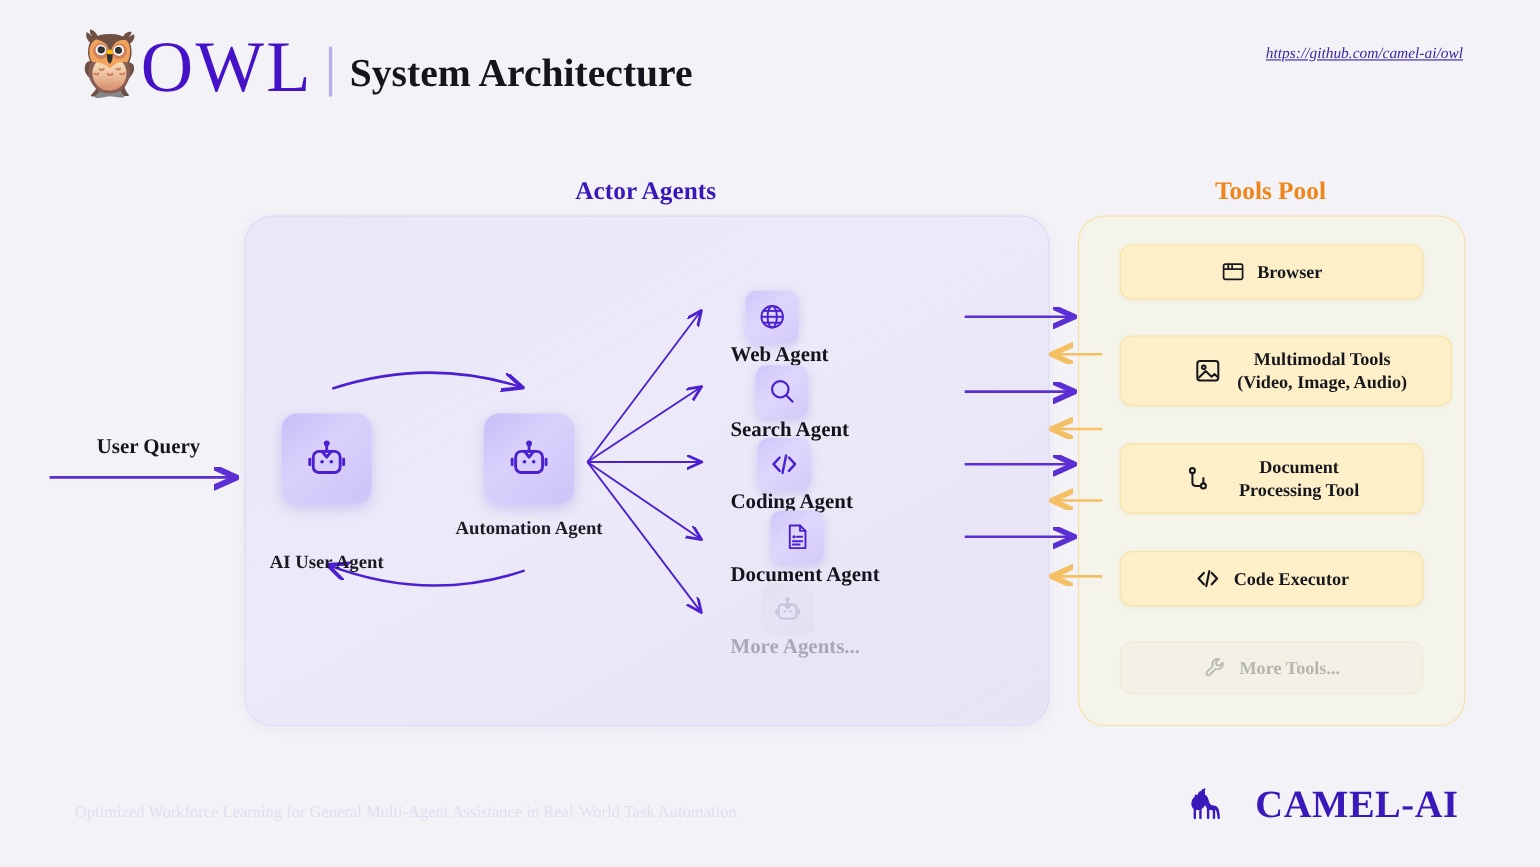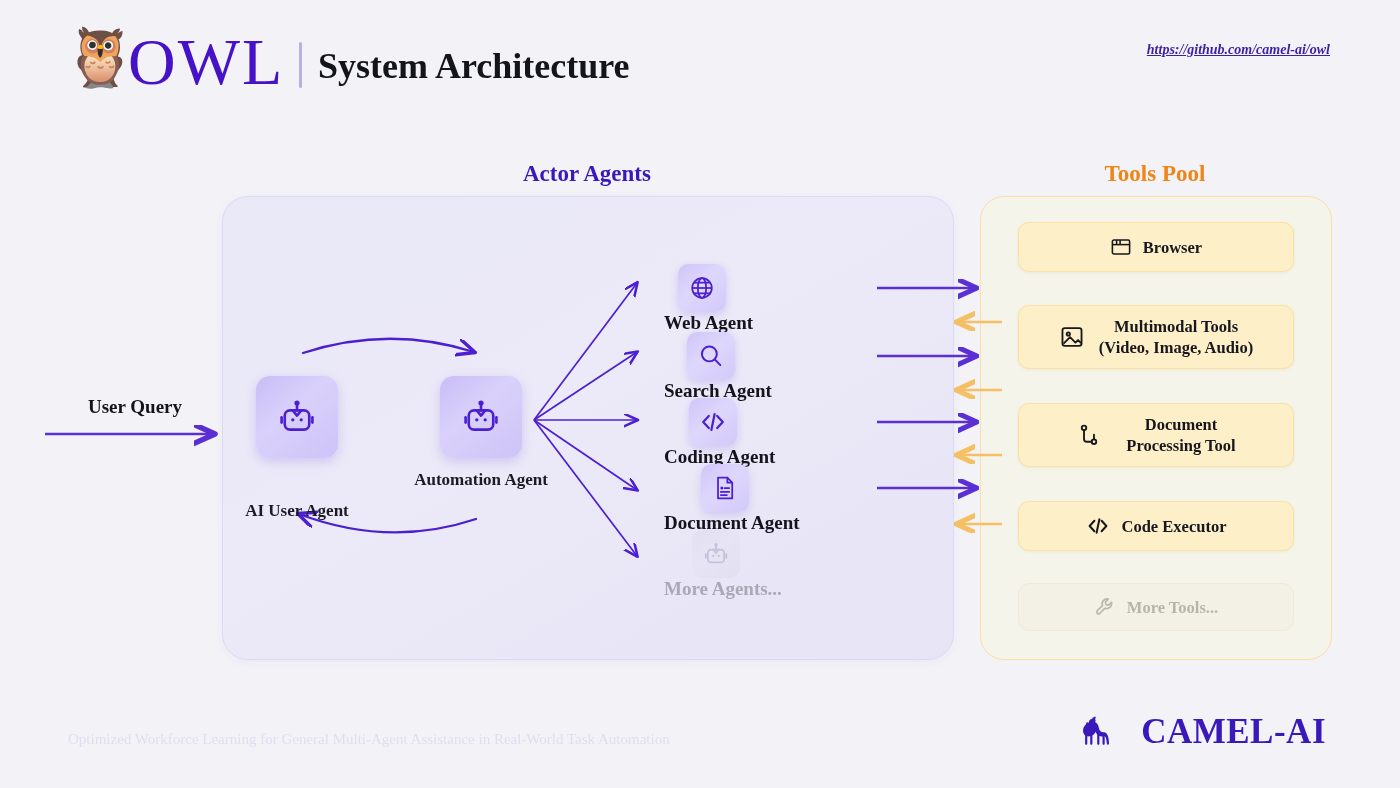--- a/index.html
+++ b/index.html
@@ -24,21 +24,21 @@
   #title-divider{
     position:absolute;left:299px;top:42px;width:3px;height:46px;
     background:#b9aee8;border-radius:2px;
   }
   #sys-title{
     position:absolute;left:318px;top:44px;
     font-size:36px;line-height:44px;font-weight:bold;color:#14141c;
   }
   #repo-url{
     position:absolute;right:70px;top:42px;
-    font-size:14px;font-style:italic;font-weight:bold;color:#3b1fa6;
+    font-size:14px;font-style:italic;font-weight:normal;color:#3b1fa6;
   }
 
   
   .section-caption{
     position:absolute;font-size:23px;font-weight:bold;text-align:center;
   }
   #actors-caption{left:222px;top:161px;width:730px;color:#3a19ba;}
   #tools-caption{left:980px;top:161px;width:350px;color:#ef8518;}
 
   
@@ -279,21 +279,21 @@
     <svg width="22" height="22" viewBox="0 0 24 24" fill="none" stroke="#17171d" stroke-width="1.7" stroke-linejoin="round">
       <rect x="2.6" y="4.4" width="18.8" height="15.2" rx="1.6"></rect>
       <line x1="2.6" y1="9.4" x2="21.4" y2="9.4"></line>
       <line x1="7.2" y1="4.4" x2="7.2" y2="9.4"></line>
       <line x1="11" y1="4.4" x2="11" y2="9.4"></line>
     </svg>
   </span>
   <span class="tc-text">Browser</span>
 </div>
 
-<div class="tool-card" style="top:305px;height:62px;">
+<div class="tool-card" style="top:305px;height:62px;padding-left:26px;">
   <span class="tc-icon" style="margin-right:14px">
     <svg width="26" height="26" viewBox="0 0 24 24" fill="none" stroke="#17171d" stroke-width="1.7" stroke-linejoin="round">
       <rect x="3.2" y="3.8" width="17.6" height="16.4" rx="2.2"></rect>
       <circle cx="8.6" cy="9.2" r="1.5"></circle>
       <path d="M4.2,18.2 L10.2,12.2 L15.2,17.2 L17.6,14.8 L20.4,17.6"></path>
     </svg>
   </span>
   <span class="tc-text">
     <span>Multimodal Tools</span><br>
     <span>(Video, Image, Audio)</span>

